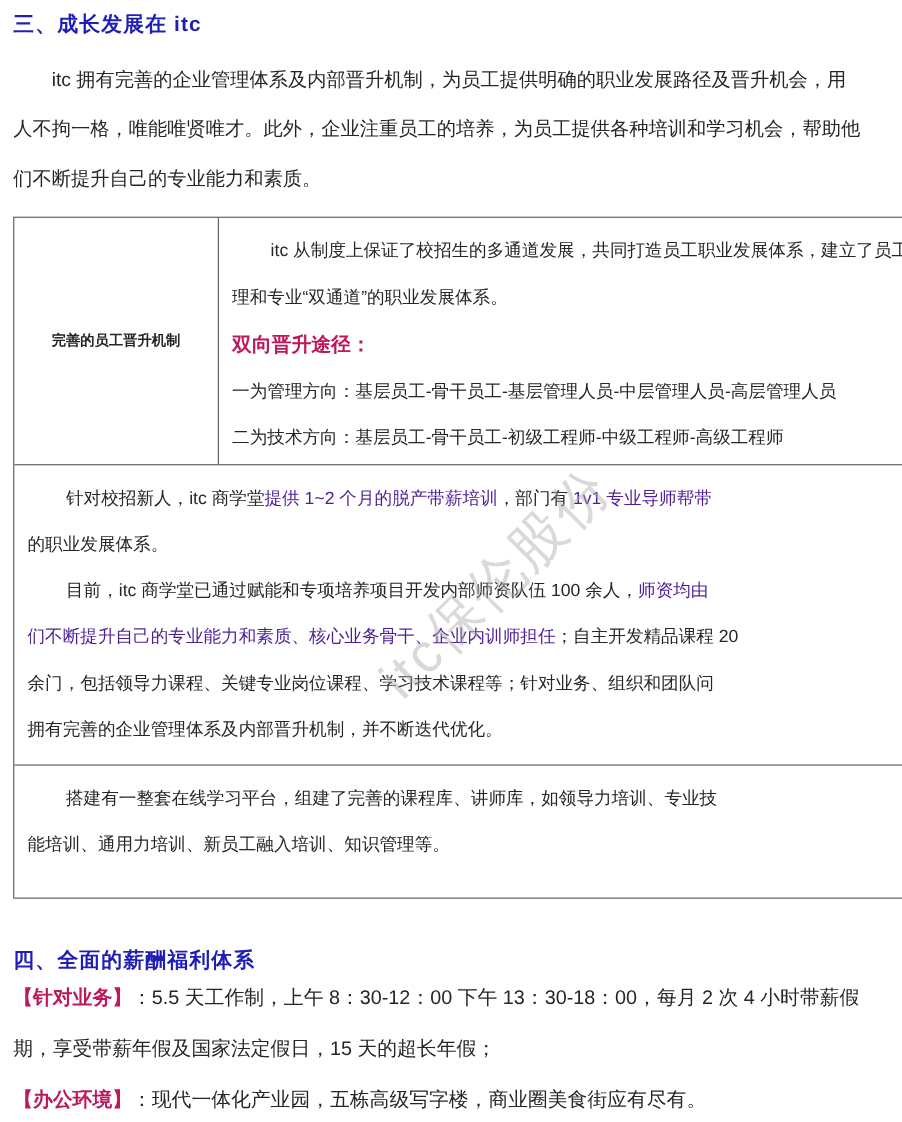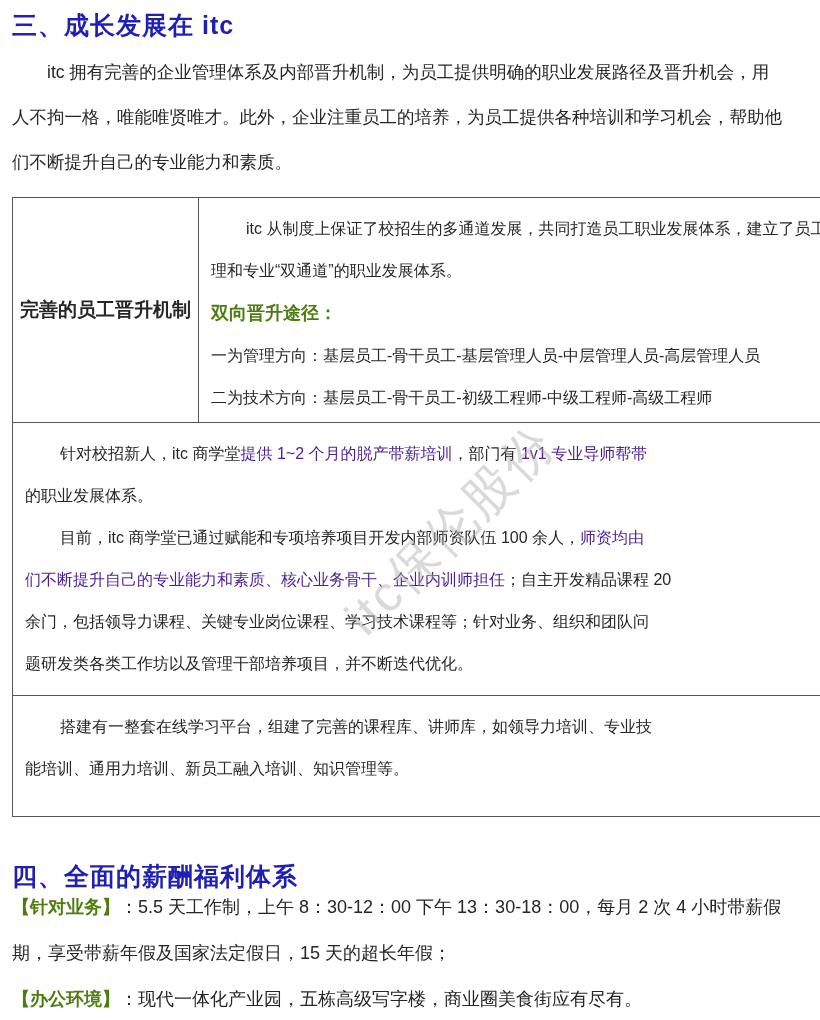--- a/index.html
+++ b/index.html
@@ -3,46 +3,46 @@
 <meta charset="utf-8">
 <style>
   html,body{margin:0;padding:0;}
   body{
     width:820px;height:1020px;overflow:hidden;position:relative;
     background:#ffffff;color:#262626;
     font-family:"Liberation Sans",sans-serif;
   }
   .doc-heading{
     position:absolute;left:12px;
-    font-size:25px;font-weight:bold;color:#1f1fb4;
+    font-size:19px;font-weight:bold;color:#1f1fb4;
     white-space:nowrap;letter-spacing:1px;
   }
   #title-growth{top:9px;}
   #title-benefits{top:860px;}
 
   #intro{position:absolute;left:12px;top:50px;width:810px;}
   #intro .line{line-height:45px;font-size:17.5px;white-space:nowrap;}
 
   .line.indent{padding-left:35px;}
   .line span.blue{color:#4c1d95;}
-  .line span.blue-bold{color:#4d7c0f;font-weight:bold;}
+  .line span.blue-bold{color:#be185d;font-weight:bold;}
 
   #dev-table{
     position:absolute;left:12px;top:197px;width:822px;
     border:1px solid #555555;box-sizing:border-box;
   }
   .trow{display:flex;border-bottom:1px solid #555555;box-sizing:border-box;}
   .trow:last-child{border-bottom:none;}
   .trow:nth-child(1){height:225px;}
   .trow:nth-child(2){height:273px;}
   .trow:nth-child(3){height:120px;}
   .th{
     width:186px;flex:0 0 186px;border-right:1px solid #555555;
     display:flex;align-items:center;justify-content:center;
-    font-weight:bold;font-size:19px;text-align:center;
+    font-weight:bold;font-size:13px;text-align:center;
     box-sizing:border-box;
   }
   .td{flex:1;padding:10px 0 0 12px;overflow:hidden;}
   .td .line{line-height:42px;font-size:16px;white-space:nowrap;}
   .td .line span.blue-bold{font-size:18px;}
 
   #benefits{position:absolute;left:12px;top:884px;width:810px;}
   #benefits .line{line-height:46px;font-size:18px;white-space:nowrap;}
 
   #watermark{
@@ -76,21 +76,21 @@
         <div class="line"><span>二为技术方向：基层员工-骨干员工-初级工程师-中级工程师-高级工程师</span></div>
       </div>
     </div>
     <div class="trow">
       <div class="td">
         <div class="line indent"><span>针对校招新人，itc 商学堂</span><span class="blue">提供 1~2 个月的脱产带薪培训</span><span>，部门有 </span><span class="blue">1v1 专业导师帮带</span></div>
         <div class="line"><span>的职业发展体系。</span></div>
         <div class="line indent"><span>目前，itc 商学堂已通过赋能和专项培养项目开发内部师资队伍 100 余人，</span><span class="blue">师资均由</span></div>
         <div class="line"><span class="blue">们不断提升自己的专业能力和素质、核心业务骨干、企业内训师担任</span><span>；自主开发精品课程 20</span></div>
         <div class="line"><span>余门，包括领导力课程、关键专业岗位课程、学习技术课程等；针对业务、组织和团队问</span></div>
-        <div class="line"><span>题研发类各类工作坊以及管理干部培养项目，并不断迭代优化。</span></div>
+        <div class="line"><span>拥有完善的企业管理体系及内部晋升机制，并不断迭代优化。</span></div>
       </div>
     </div>
     <div class="trow">
       <div class="td">
         <div class="line indent"><span>搭建有一整套在线学习平台，组建了完善的课程库、讲师库，如领导力培训、专业技</span></div>
         <div class="line"><span>能培训、通用力培训、新员工融入培训、知识管理等。</span></div>
       </div>
     </div>
   </div>
 

